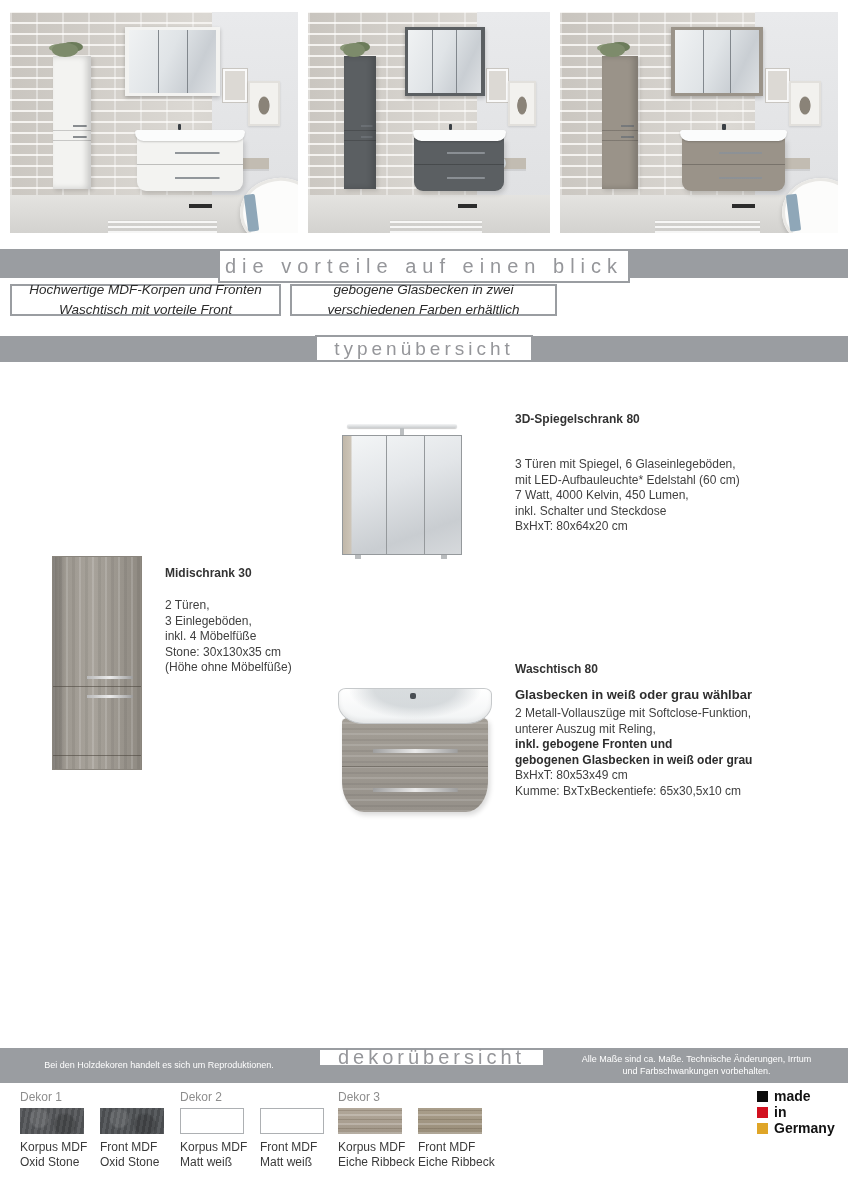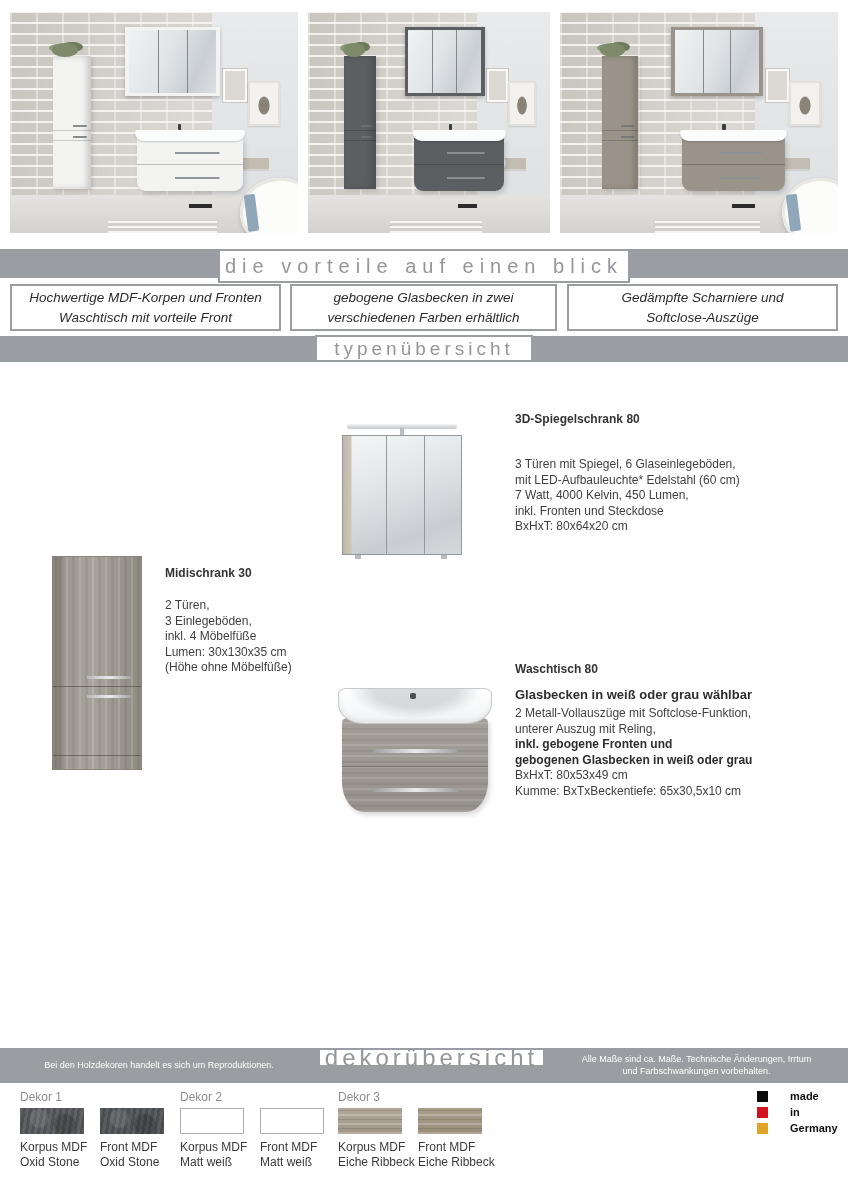--- a/index.html
+++ b/index.html
@@ -74,21 +74,21 @@
         radial-gradient(ellipse at 75% 50%, #2c2c2c 0 42%, rgba(0,0,0,0) 50%);}
 
   
   .bar{position:absolute;left:0;width:848px;background:var(--banner-bg);}
   .bar-box{position:absolute;background:#fff;border:2px solid var(--banner-bg);
       color:var(--banner-text);display:flex;align-items:center;justify-content:center;
       box-sizing:border-box;white-space:nowrap;}
   .footnote{position:absolute;color:#ffffff;font-size:9px;line-height:12px;text-align:center;}
 
   
-  .benefit{position:absolute;top:284px;height:47px;background:#fff;border:2px solid var(--line);
+  .benefit{position:absolute;top:284px;height:32px;background:#fff;border:2px solid var(--line);
       box-sizing:border-box;display:flex;flex-direction:column;align-items:center;justify-content:center;
       font-style:italic;font-size:13.5px;line-height:20px;color:#2b2b2b;}
 
   
   .prod-title{position:absolute;font-size:12px;font-weight:bold;color:#333;}
   .prod-sub{position:absolute;font-size:13px;font-weight:bold;color:#2e2e2e;}
   .specs{position:absolute;font-size:12px;line-height:15.5px;color:#3f3f3f;}
   .specs .b{font-weight:bold;color:#2d2d2d;}
 
   
@@ -153,21 +153,21 @@
   .swatch.tex-white{border:1px solid #adb0b3;box-sizing:border-box;}
   .swatch.tex-wood{background-image:
       repeating-linear-gradient(0deg, rgba(255,255,255,.22) 0 2px, rgba(0,0,0,0) 2px 5px, rgba(92,78,60,.25) 5px 6px, rgba(0,0,0,0) 6px 9px),
       linear-gradient(0deg, rgba(0,0,0,.06), rgba(255,255,255,.08));}
   .swatch-label{position:absolute;top:1140px;font-size:12px;line-height:15px;color:#3a3a3a;}
 
   
   .made{position:absolute;left:757px;top:1089px;}
   .made-row{display:flex;align-items:center;height:14px;margin-bottom:2px;}
   .made-sq{width:11px;height:11px;background:var(--sq);margin-right:6px;flex:none;}
-  .made-txt{font-size:11px;font-weight:bold;color:#111;line-height:13px;margin-left:16px;}
+  .made-txt{font-size:14px;font-weight:bold;color:#111;line-height:13px;}
 </style>
 </head>
 <body>
 
 <div class="page" style="--banner-bg: #9a9da1; --banner-text: #95969a; --line: #9a9da1; --label: #8d8d8d;">
 
   <div class="photos-row">
 
     <div class="photo" style="width: 288px; --furn: #f3f3f1;">
       <div class="p-wall"></div>
@@ -219,48 +219,44 @@
   <div class="bar-box" style="left:218px;top:249px;width:412px;height:34px;font-size:20px;letter-spacing:6px;text-align:right;">die vorteile auf einen blick</div>
 
   <div class="benefit" style="left:10px;width:271px">
     <span>Hochwertige MDF-Korpen und Fronten</span>
     <span>Waschtisch mit vorteile Front</span>
   </div>
   <div class="benefit" style="left:290px;width:267px">
     <span>gebogene Glasbecken in zwei</span>
     <span>verschiedenen Farben erhältlich</span>
   </div>
-  <div class="benefit" style="left:567px;width:271px">
-    <span>Gedämpfte Scharniere und</span>
-    <span>Softclose-Auszüge</span>
-  </div>
 
   <div class="bar" style="top:336px;height:26px"></div>
   <div class="bar-box" style="left:315px;top:335px;width:218px;height:27px;font-size:19px;letter-spacing:4px;">typenübersicht</div>
 
   <div class="prod-spiegel">
     <div class="sp-led"></div>
     <div class="sp-body"></div>
   </div>
   <div class="prod-title" style="left:515px;top:412px">3D-Spiegelschrank 80</div>
   <div class="specs" style="left:515px;top:457px">
     <div>3 Türen mit Spiegel, 6 Glaseinlegeböden,</div>
     <div>mit LED-Aufbauleuchte* Edelstahl (60 cm)</div>
     <div>7 Watt, 4000 Kelvin, 450 Lumen,</div>
-    <div>inkl. Fronten und Steckdose</div>
+    <div>inkl. Schalter und Steckdose</div>
     <div>BxHxT: 80x64x20 cm</div>
   </div>
 
   <div class="prod-midi"></div>
   <div class="prod-title" style="left:165px;top:566px">Midischrank 30</div>
   <div class="specs" style="left:165px;top:598px">
     <div>2 Türen,</div>
     <div>3 Einlegeböden,</div>
     <div>inkl. 4 Möbelfüße</div>
-    <div>Lumen: 30x130x35 cm</div>
+    <div>Stone: 30x130x35 cm</div>
     <div>(Höhe ohne Möbelfüße)</div>
   </div>
 
   <div class="prod-wasch">
     <div class="wa-basin"></div>
     <div class="wa-body"></div>
   </div>
   <div class="prod-title" style="left:515px;top:662px">Waschtisch 80</div>
   <div class="prod-sub" style="left:515px;top:687px">Glasbecken in weiß oder grau wählbar</div>
   <div class="specs" style="left:515px;top:706px">
@@ -272,21 +268,21 @@
     <div>Kumme: BxTxBeckentiefe: 65x30,5x10 cm</div>
   </div>
 
 
   <div class="bar" style="top:1048px;height:35px"></div>
   <div class="footnote" style="left:0;top:1048px;width:318px;height:35px;line-height:35px;">Bei den Holzdekoren handelt es sich um Reproduktionen.</div>
   <div class="footnote" style="left:545px;top:1053px;width:303px;">
     <div>Alle Maße sind ca. Maße. Technische Änderungen, Irrtum</div>
     <div>und Farbschwankungen vorbehalten.</div>
   </div>
-  <div class="bar-box" style="left:318px;top:1048px;width:227px;height:19px;font-size:24px;letter-spacing:4px;">dekorübersicht</div>
+  <div class="bar-box" style="left:318px;top:1048px;width:227px;height:19px;font-size:20px;letter-spacing:4px;">dekorübersicht</div>
 
   <div class="dekor-label" style="left:20px">Dekor 1</div>
   <div class="dekor-label" style="left:180px">Dekor 2</div>
   <div class="dekor-label" style="left:338px">Dekor 3</div>
 
   <div class="swatch tex-stone" style="left: 20px; --sw: #55575a;"></div>
   <div class="swatch tex-stone" style="left: 100px; --sw: #505356;"></div>
   <div class="swatch tex-white" style="left: 180px; --sw: #ffffff;"></div>
   <div class="swatch tex-white" style="left: 260px; --sw: #ffffff;"></div>
   <div class="swatch tex-wood" style="left: 338px; --sw: #aba091;"></div>

